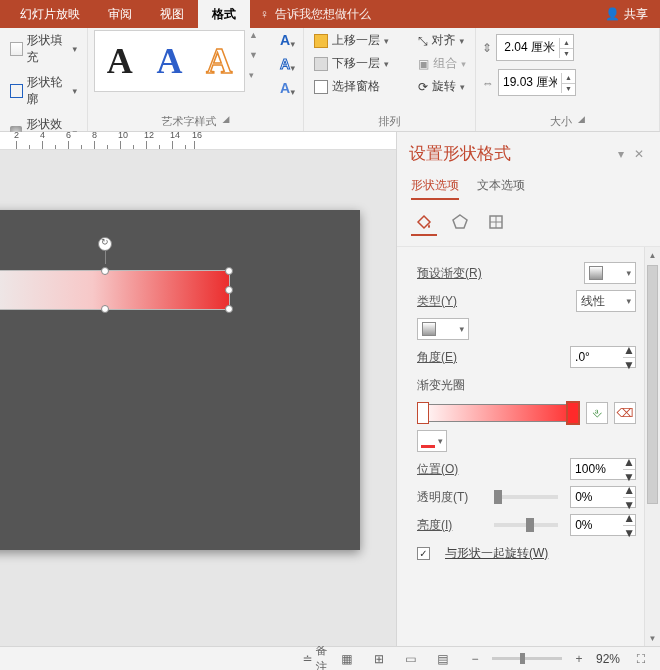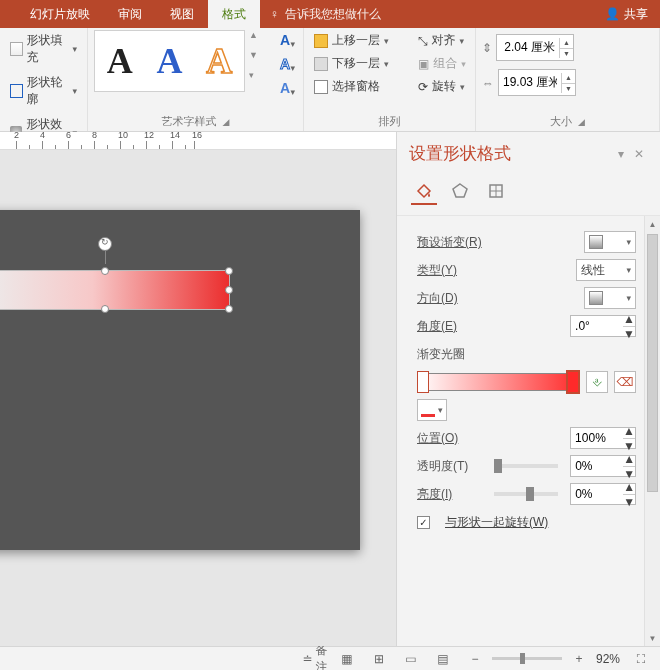--- a/index.html
+++ b/index.html
@@ -1,28 +1,28 @@
 <!DOCTYPE html>
 <html><head>
 <meta charset="utf-8">
 <style>
   * { box-sizing: border-box; font-family: "Microsoft YaHei", "Segoe UI", sans-serif; user-select: none; }
   body { margin: 0; width: 660px; height: 670px; background: #f3f3f3; display: flex; flex-direction: column; font-size: 12px; color: #444; }
   
-  .tabbar { height: 28px; background: #b7472a; display: flex; align-items: stretch; color: #fff; padding-left: 16px; }
+  .tabbar { height: 28px; background: #b7472a; display: flex; align-items: stretch; color: #fff; padding-left: 6px; }
   .tabbar .tab { padding: 0 14px; display: flex; align-items: center; cursor: pointer; }
-  .tabbar .tab.active { background: #f3f3f3; color: #4d7c0f; }
+  .tabbar .tab.active { background: #f3f3f3; color: #000000; font-weight: bold; }
   .tabbar .tell { display: flex; align-items: center; padding: 0 10px; opacity: .9; gap: 6px; }
   .tabbar .spacer { flex: 1; }
   .tabbar .share { display: flex; align-items: center; padding: 0 12px; gap: 4px; }
   
   .ribbon { height: 104px; background: #f3f3f3; border-bottom: 1px solid #d6d6d6; display: flex; }
   .rgroup { display: flex; flex-direction: column; border-right: 1px solid #e1e1e1; padding: 2px 6px 0 6px; }
   .rgroup .body { flex: 1; display: flex; align-items: flex-start; }
-  .rgroup .label { text-align: center; font-size: 11px; color: #777; padding: 2px 0; display: flex; align-items: center; justify-content: center; gap: 2px;}
+  .rgroup .label { text-align: center; font-size: 11px; color: #777; padding: 2px 0; display: flex; align-items: flex-start; justify-content: center; gap: 2px;}
   .rgroup .label .dlaunch{font-size:9px;color:#888;margin-left:4px;cursor:pointer}
   .vstack { display: flex; flex-direction: column; gap: 4px; }
   .rbtn { display: flex; align-items: center; gap: 4px; padding: 2px 4px; cursor: pointer; font-size:12px;}
   .rbtn .sw { width: 14px; height: 14px; display:inline-block; }
   .dd { font-size: 9px; color: #666; }
   .arts { display:flex; align-items:center; gap:4px; }
   .arts .artbox{border:1px solid #d0d0d0;background:#fff;width:160px;height:62px;display:flex;align-items:center;justify-content:space-around;}
   .arts .A{font-size:36px;font-weight:700;font-family:"Times New Roman",serif;}
   .A1{color:#222;} .A2{color:#2d5ec9;} .A3{color:#fff;-webkit-text-stroke:1.5px #e68a2e;}
   .txtops{display:flex;flex-direction:column;gap:4px;margin-left:4px}
@@ -289,20 +289,24 @@
       </div>
     </div>
   </div>
 
   <div class="pane">
     <div class="pane-hd">
       <div class="title">设置形状格式</div>
       <div class="pane-btn">▾</div>
       <div class="pane-btn">✕</div>
     </div>
+    <div class="pane-tabs">
+      <div class="t active">形状选项</div>
+      <div class="t">文本选项</div>
+    </div>
     <div class="pane-icons">
       <div class="pi active">
         <svg width="20" height="20">
             <path d="M4 10 L10 4 L16 10 L10 16 Z" fill="none" stroke="#c24a31" stroke-width="1.5"></path>
             <path d="M15 12 q2 3 0 4 q-2 -1 0 -4" fill="#c24a31"></path>
           </svg>
       </div>
       <div class="pi">
         <svg width="20" height="20">
             <path d="M10 3 L17 8 L14 16 L6 16 L3 8 Z" fill="none" stroke="#888" stroke-width="1.5"></path>
@@ -326,21 +330,20 @@
             </div>
         </div>
         <div class="prow">
             <span class="lbl" style="text-decoration:underline">类型(Y)</span>
           <div class="selectbox" style="min-width:60px">
               <span>线性</span>
               <span class="dd">▾</span>
             </div>
         </div>
         <div class="prow">
-            <span class="lbl" style="text-decoration:underline">方向(D)</span>
           <div class="selectbox">
               <span class="swgrey"></span>
               <span class="dd">▾</span>
             </div>
         </div>
         <div class="prow">
             <span class="lbl" style="text-decoration:underline">角度(E)</span>
           <div class="tinyspin">
               <input value=".0°" style="">
               <div class="spinbtns">

